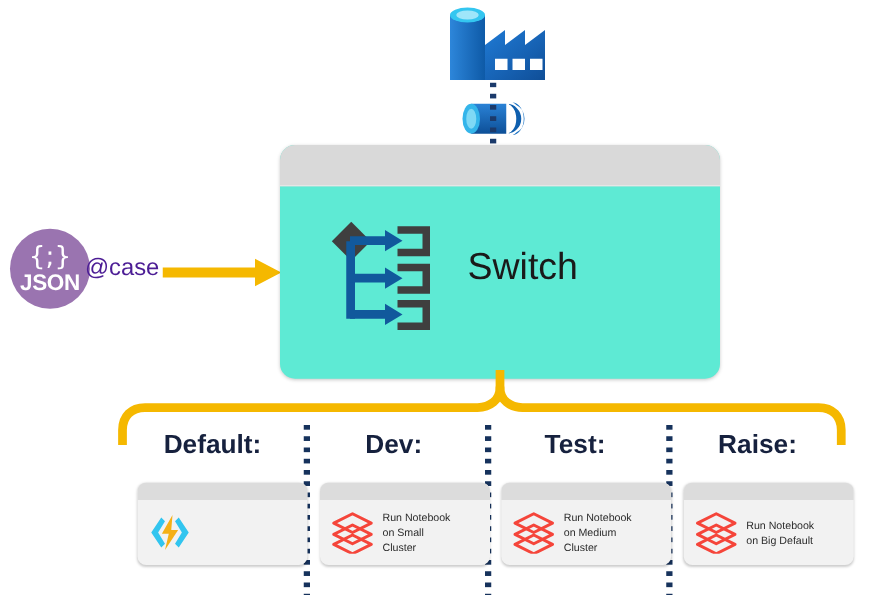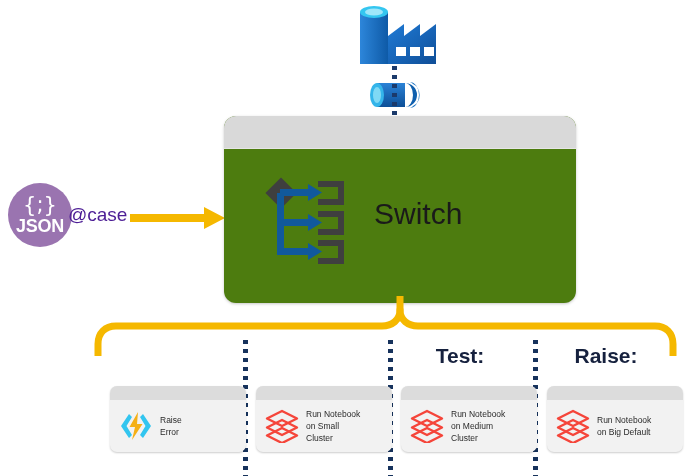--- a/index.html
+++ b/index.html
@@ -66,21 +66,21 @@
     width: 5px; height: 52px;
     background-image: linear-gradient(to bottom, #1b3a6b 0 4px, transparent 4px 9px);
     background-size: 5px 9px;
   }
 
   
   #switch-box {
     left: 224px; top: 116px;
     width: 352px; height: 187px;
     border-radius: 12px;
-    background: #4d7c0f;
+    background: #5eead4;
     box-shadow: 0 1px 3px rgba(0,0,0,0.22);
     overflow: hidden;
   }
   #switch-header {
     height: 32px;
     background: #d9d9d9;
     border-bottom: 1px solid #e6e6e6;
   }
   #switch-body {
     position: relative;
@@ -250,37 +250,35 @@
              C400 24 408 30 418 30
              L655 30
              C666 30 673 37 673 48
              L673 60" fill="none" stroke="#f5b800" stroke-width="7" stroke-linecap="round"></path>
   </svg>
 
   <div class="divider" style="left:243px"></div>
   <div class="divider" style="left:388px"></div>
   <div class="divider" style="left:533px"></div>
 
+  <div class="branch-label" style="left:95px">Default:</div>
   <div class="activity-box" style="left:110px">
     <div class="activity-header"></div>
     <div class="activity-body">
       <div class="activity-icon">
         <svg width="36" height="30" viewBox="0 0 36 30">
           <path d="M11 3 L3 15 L11 27 L14 24 L8.5 15 L14 6 Z" fill="#32c5ef"></path>
           <path d="M25 3 L33 15 L25 27 L22 24 L27.5 15 L22 6 Z" fill="#32c5ef"></path>
           <path d="M20 1 L11.5 16 L17 16 L14 29 L24.5 13 L19 13 Z" fill="#f5b016"></path>
         </svg>
       </div>
-      <div class="activity-text">
-        <div>Raise</div>
-        <div>Error</div>
-      </div>
-    </div>
-  </div>
-
+    </div>
+  </div>
+
+  <div class="branch-label" style="left:240px">Dev:</div>
   <div class="activity-box" style="left:256px">
     <div class="activity-header"></div>
     <div class="activity-body">
       <div class="activity-icon">
         <svg width="34" height="34" viewBox="0 0 34 34">
           <path d="M17 2 L32 9.5 L17 17 L2 9.5 Z" fill="none" stroke="#f5453a" stroke-width="2.4" stroke-linejoin="round"></path>
           <path d="M17 11 L32 18.5 L17 26 L2 18.5 Z" fill="none" stroke="#f5453a" stroke-width="2.4" stroke-linejoin="round"></path>
           <path d="M17 19 L32 26.5 L17 34 L2 26.5 Z" fill="none" stroke="#f5453a" stroke-width="2.4" stroke-linejoin="round"></path>
         </svg>
       </div>

